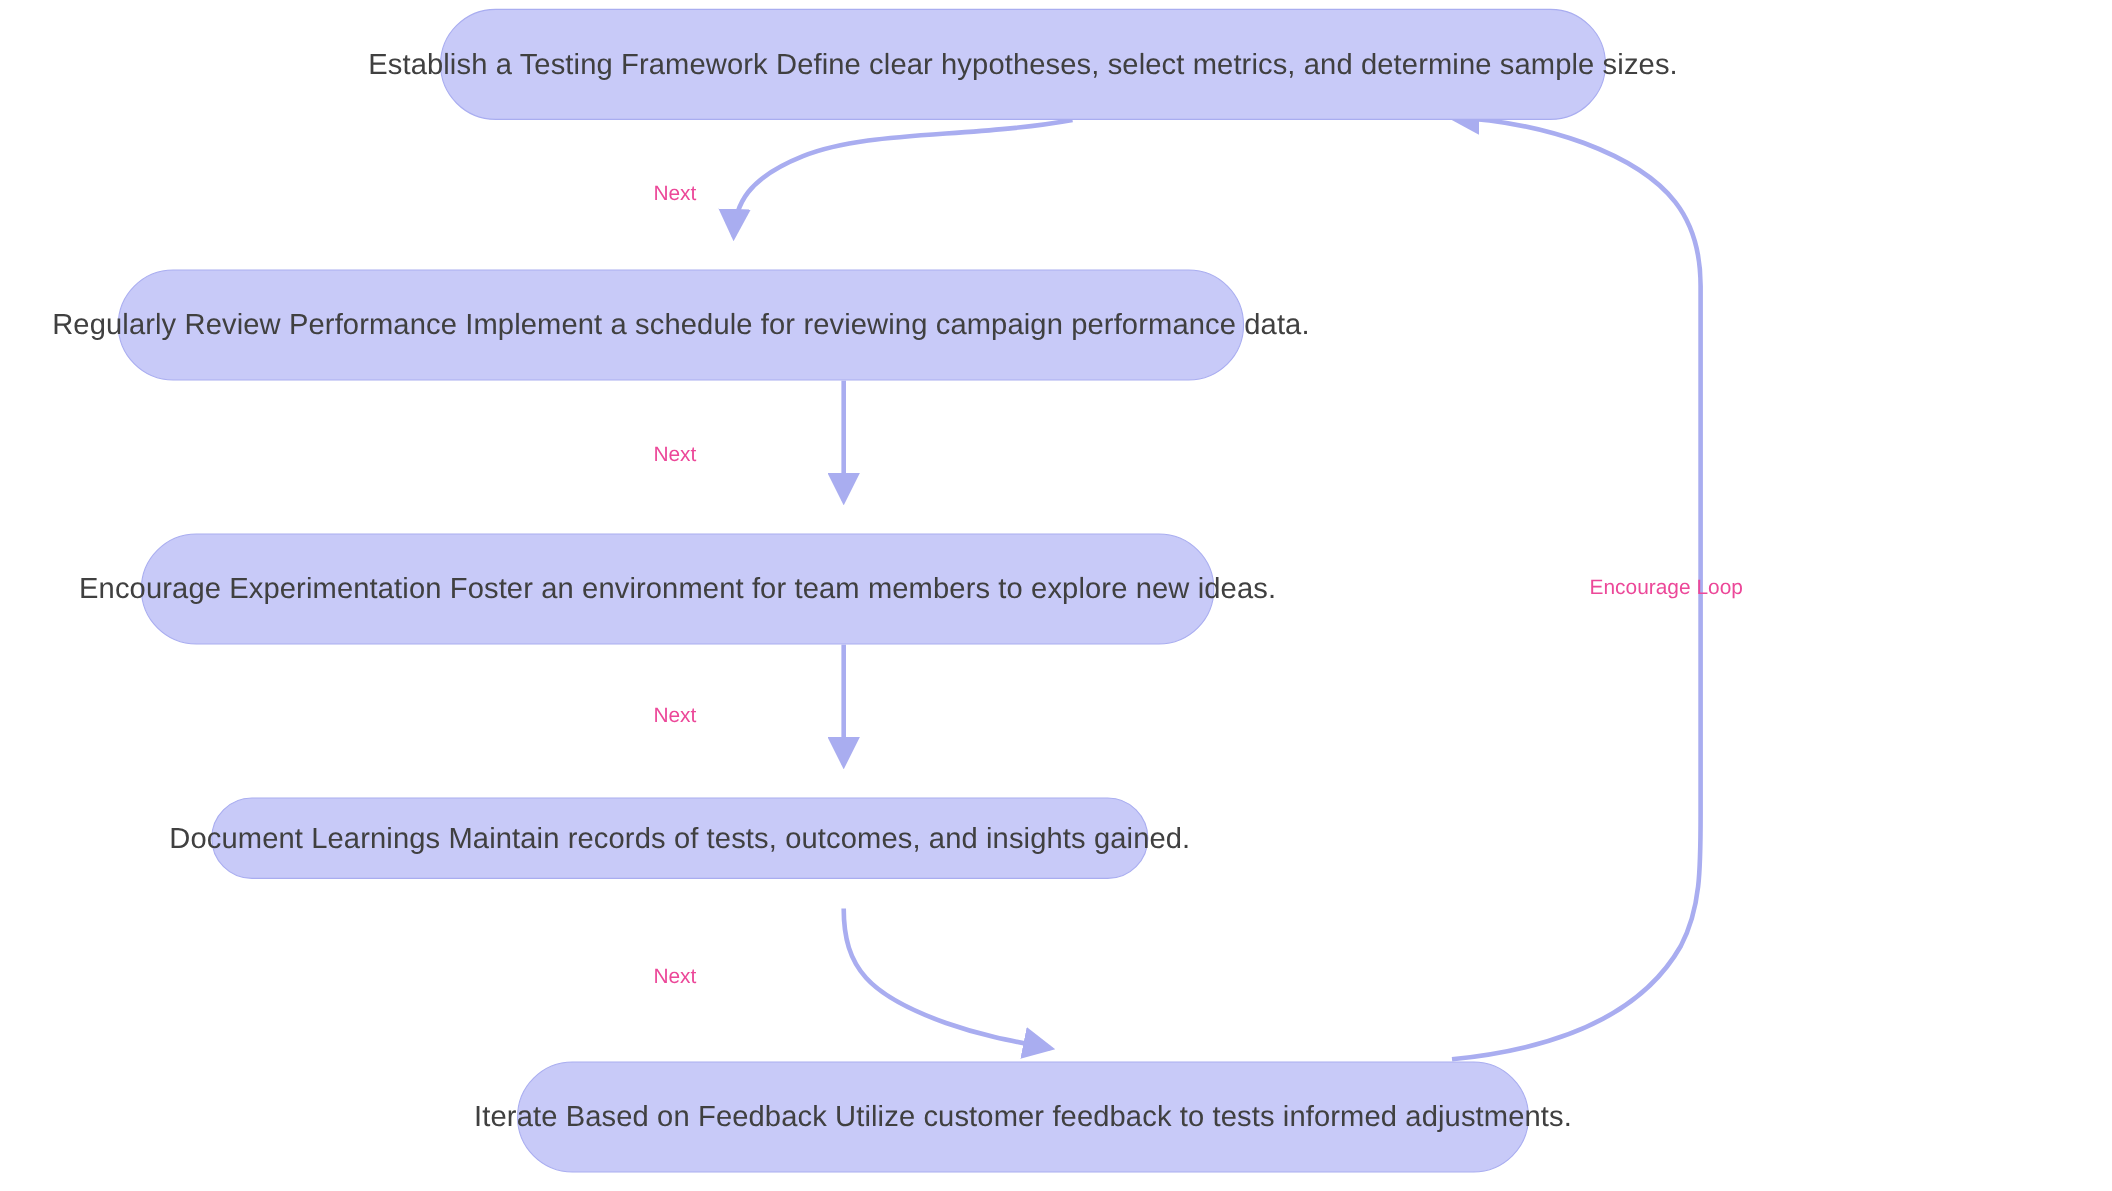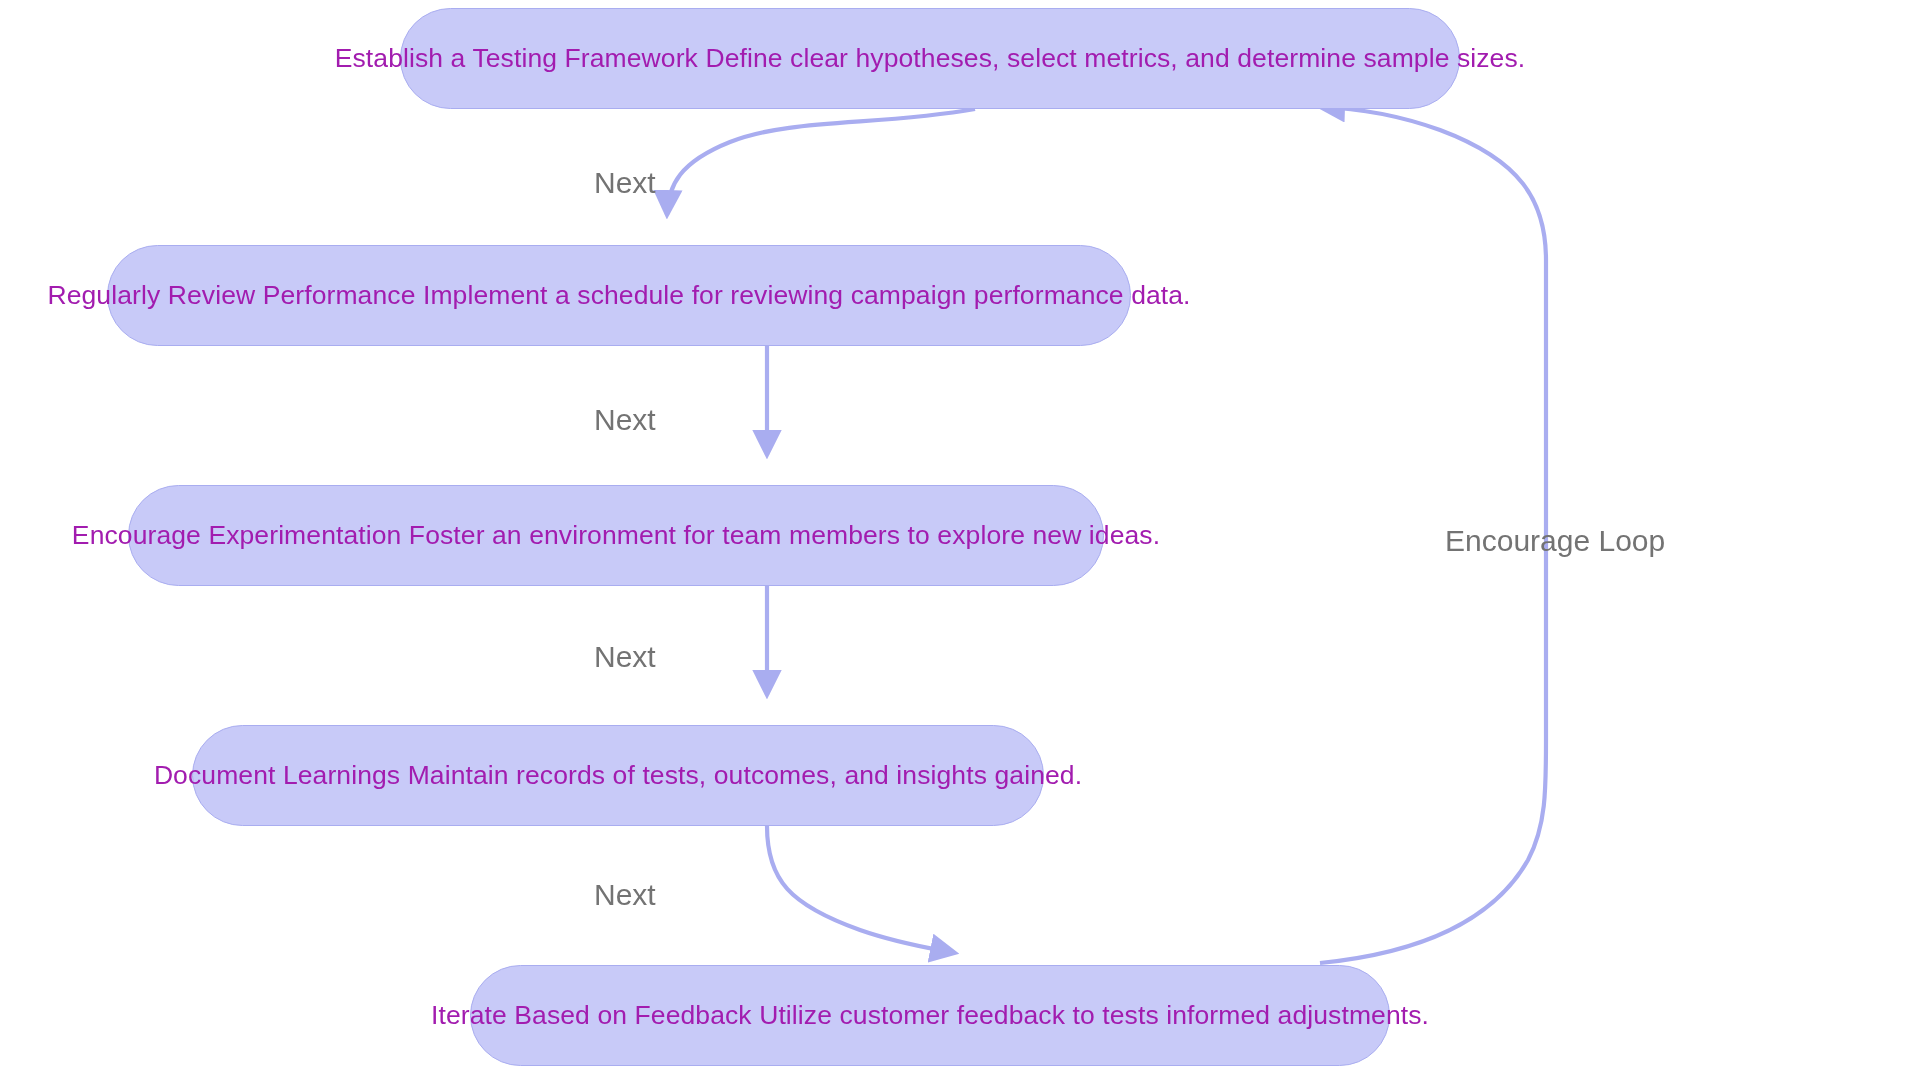--- a/index.html
+++ b/index.html
@@ -27,32 +27,32 @@
   }
   .node {
     position: absolute;
     box-sizing: border-box;
     display: flex;
     align-items: center;
     justify-content: center;
     background: #c8caf8;
     border: 1.6px solid #a9adf0;
     border-radius: 999px;
-    color: #a21caf;
+    color: #404040;
     font-size: 26.5px;
     font-weight: 400;
     letter-spacing: 0.1px;
     white-space: nowrap;
     padding: 0 34px;
     z-index: 2;
   }
   .edge-label {
     position: absolute;
-    color: #737373;
-    font-size: 30px;
+    color: #ec4899;
+    font-size: 19px;
     white-space: nowrap;
     background: transparent;
     z-index: 3;
   }
 </style>
 </head>
 <body>
 
 <div id="canvas">
 
@@ -80,21 +80,21 @@
   </div>
 
   <div class="node" style="left:107px; top:245px; width:1024px; height:101px;">
     <span>Regularly Review Performance Implement a schedule for reviewing campaign performance data.</span>
   </div>
 
   <div class="node" style="left:128px; top:485px; width:976px; height:101px;">
     <span>Encourage Experimentation Foster an environment for team members to explore new ideas.</span>
   </div>
 
-  <div class="node" style="left:192px; top:725px; width:852px; height:101px;">
+  <div class="node" style="left:192px; top:725px; width:852px; height:74px;">
     <span>Document Learnings Maintain records of tests, outcomes, and insights gained.</span>
   </div>
 
   <div class="node" style="left:470px; top:965px; width:920px; height:101px;">
     <span>Iterate Based on Feedback Utilize customer feedback to tests informed adjustments.</span>
   </div>
 
   <div class="edge-label" style="left:594px; top:166px;">Next</div>
 
   <div class="edge-label" style="left:594px; top:403px;">Next</div>

